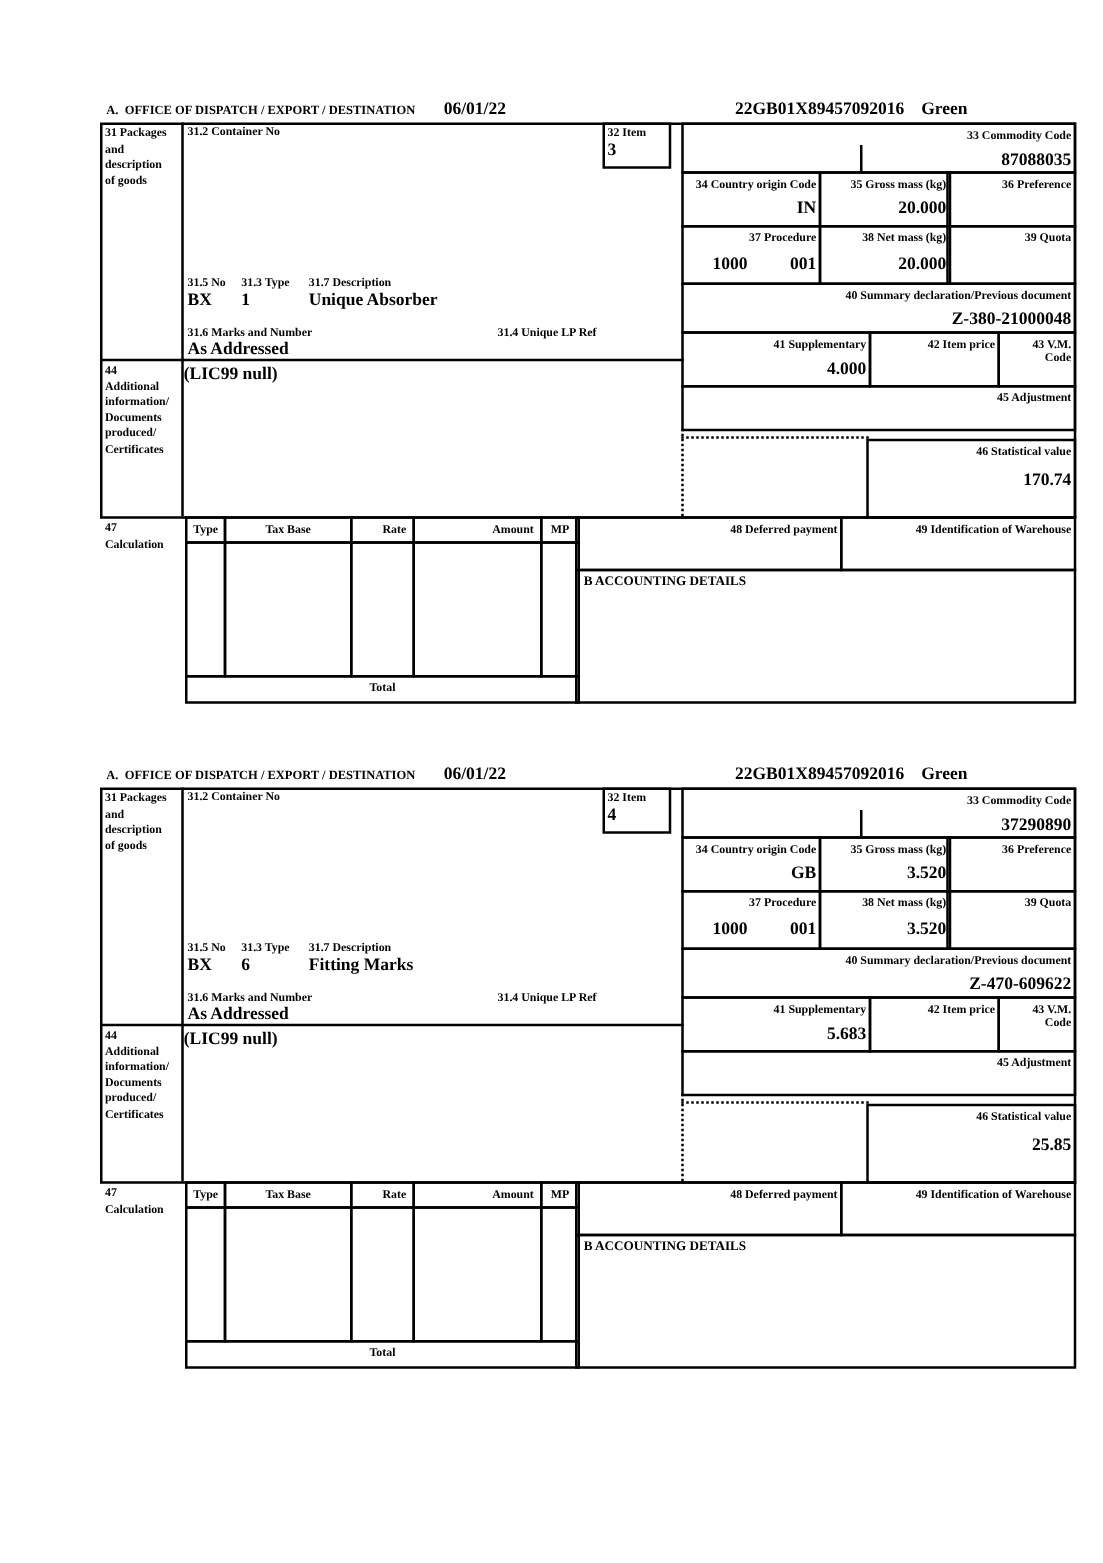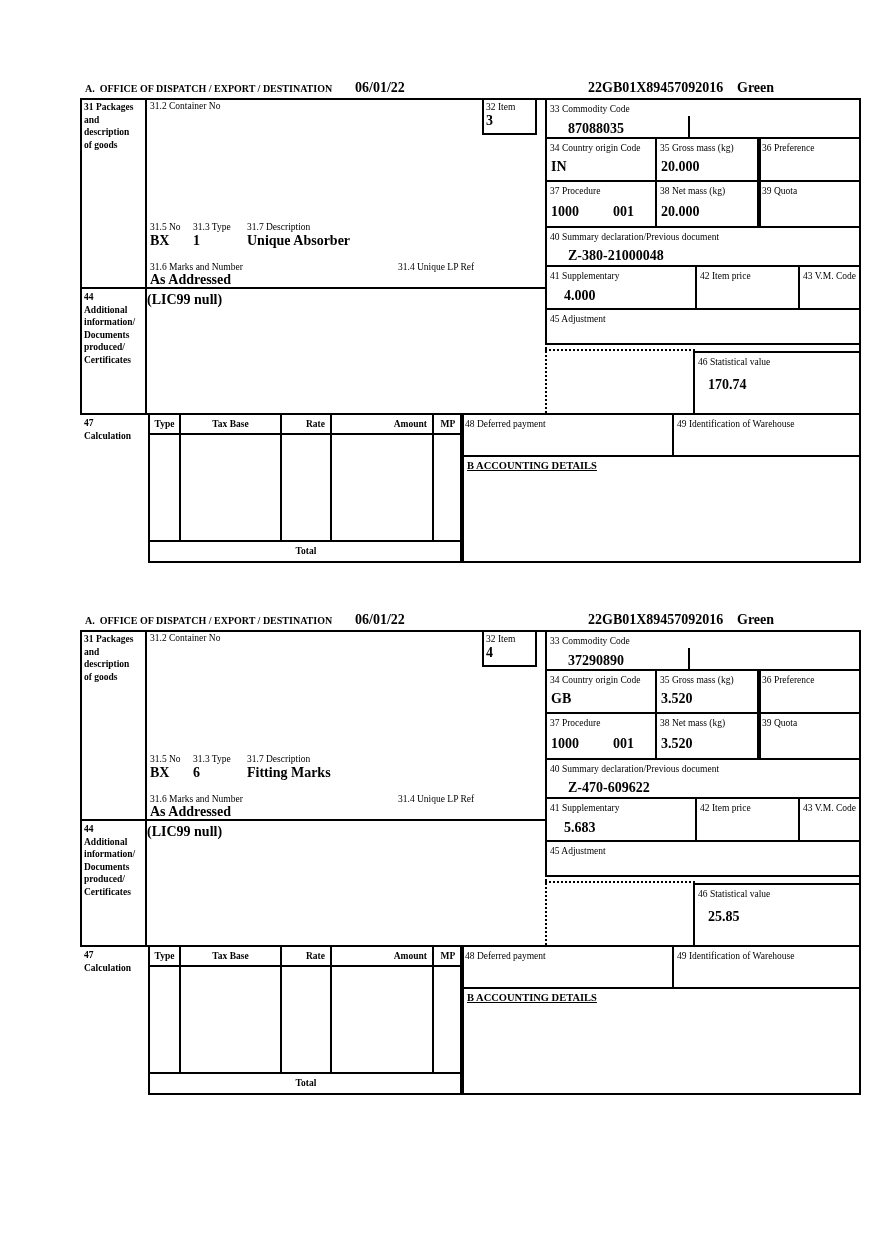--- a/index.html
+++ b/index.html
@@ -2,28 +2,28 @@
 <html><head>
 <meta charset="utf-8">
 <style>
   html,body { margin:0; padding:0; background:#ffffff; }
   .page { position:relative; width:882px; height:1250px; background:#ffffff;
           font-family:"Liberation Serif", serif; color:#000; overflow:hidden; }
   .block { position:absolute; left:80px; width:781px; height:483px; }
   .abs  { position:absolute; }
   .box  { position:absolute; border:2px solid #000; box-sizing:border-box; }
   .line { position:absolute; background:#000; }
-  .lbl  { display:block; font-weight:normal; font-size:9.5px; line-height:11px; }
+  .lbl  { display:block; font-weight:bold; font-size:9.5px; line-height:11px; }
   .lbl-line { display:block; font-weight:bold; font-size:9.5px; line-height:12.5px; }
   .val  { font-weight:bold; font-size:14px; line-height:15px; }
-  .cell { padding:4px 2px 0 3px; }
+  .cell { padding:4px 2px 0 3px;text-align:right; }
   .th   { font-weight:bold; font-size:9.5px; text-align:center; padding-top:4px; box-sizing:border-box; }
   .th-right { text-align:right; padding-right:5px; }
   .hdr-a { white-space:pre; font-weight:bold; font-size:10px; }
-  .b-lbl { font-weight:bold; font-size:10.5px;text-decoration:underline; }
+  .b-lbl { font-weight:bold; font-size:10.5px; }
 </style>
 </head>
 <body>
 
 <div class="page" id="page">
     <div class="block" style="top: 80px;">
 
   <span class="abs hdr-a" style="left:5px;top:3px">A.  OFFICE OF DISPATCH / EXPORT / DESTINATION</span>
   <span class="abs val" style="left:275px;top:0">06/01/22</span>
   <span class="abs val" style="left:508px;top:0">22GB01X89457092016</span>

